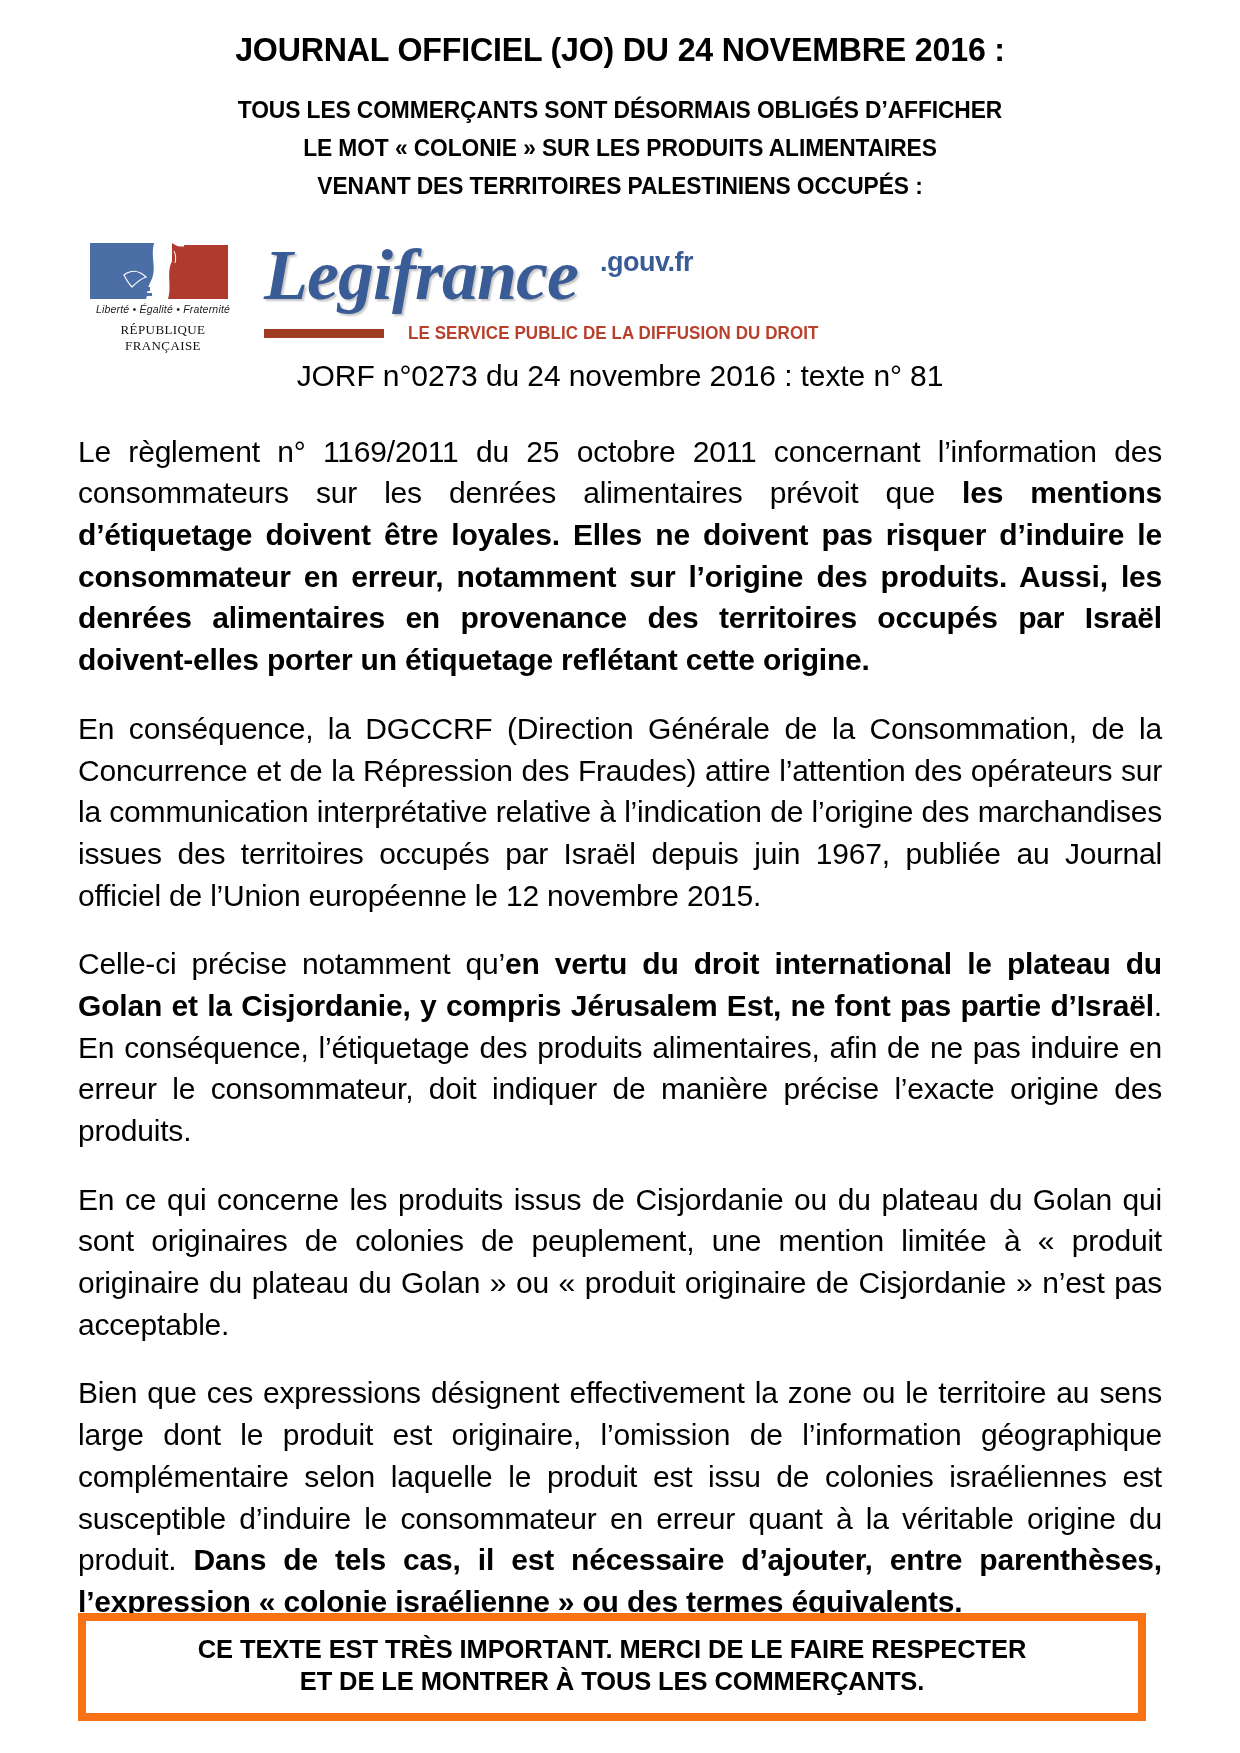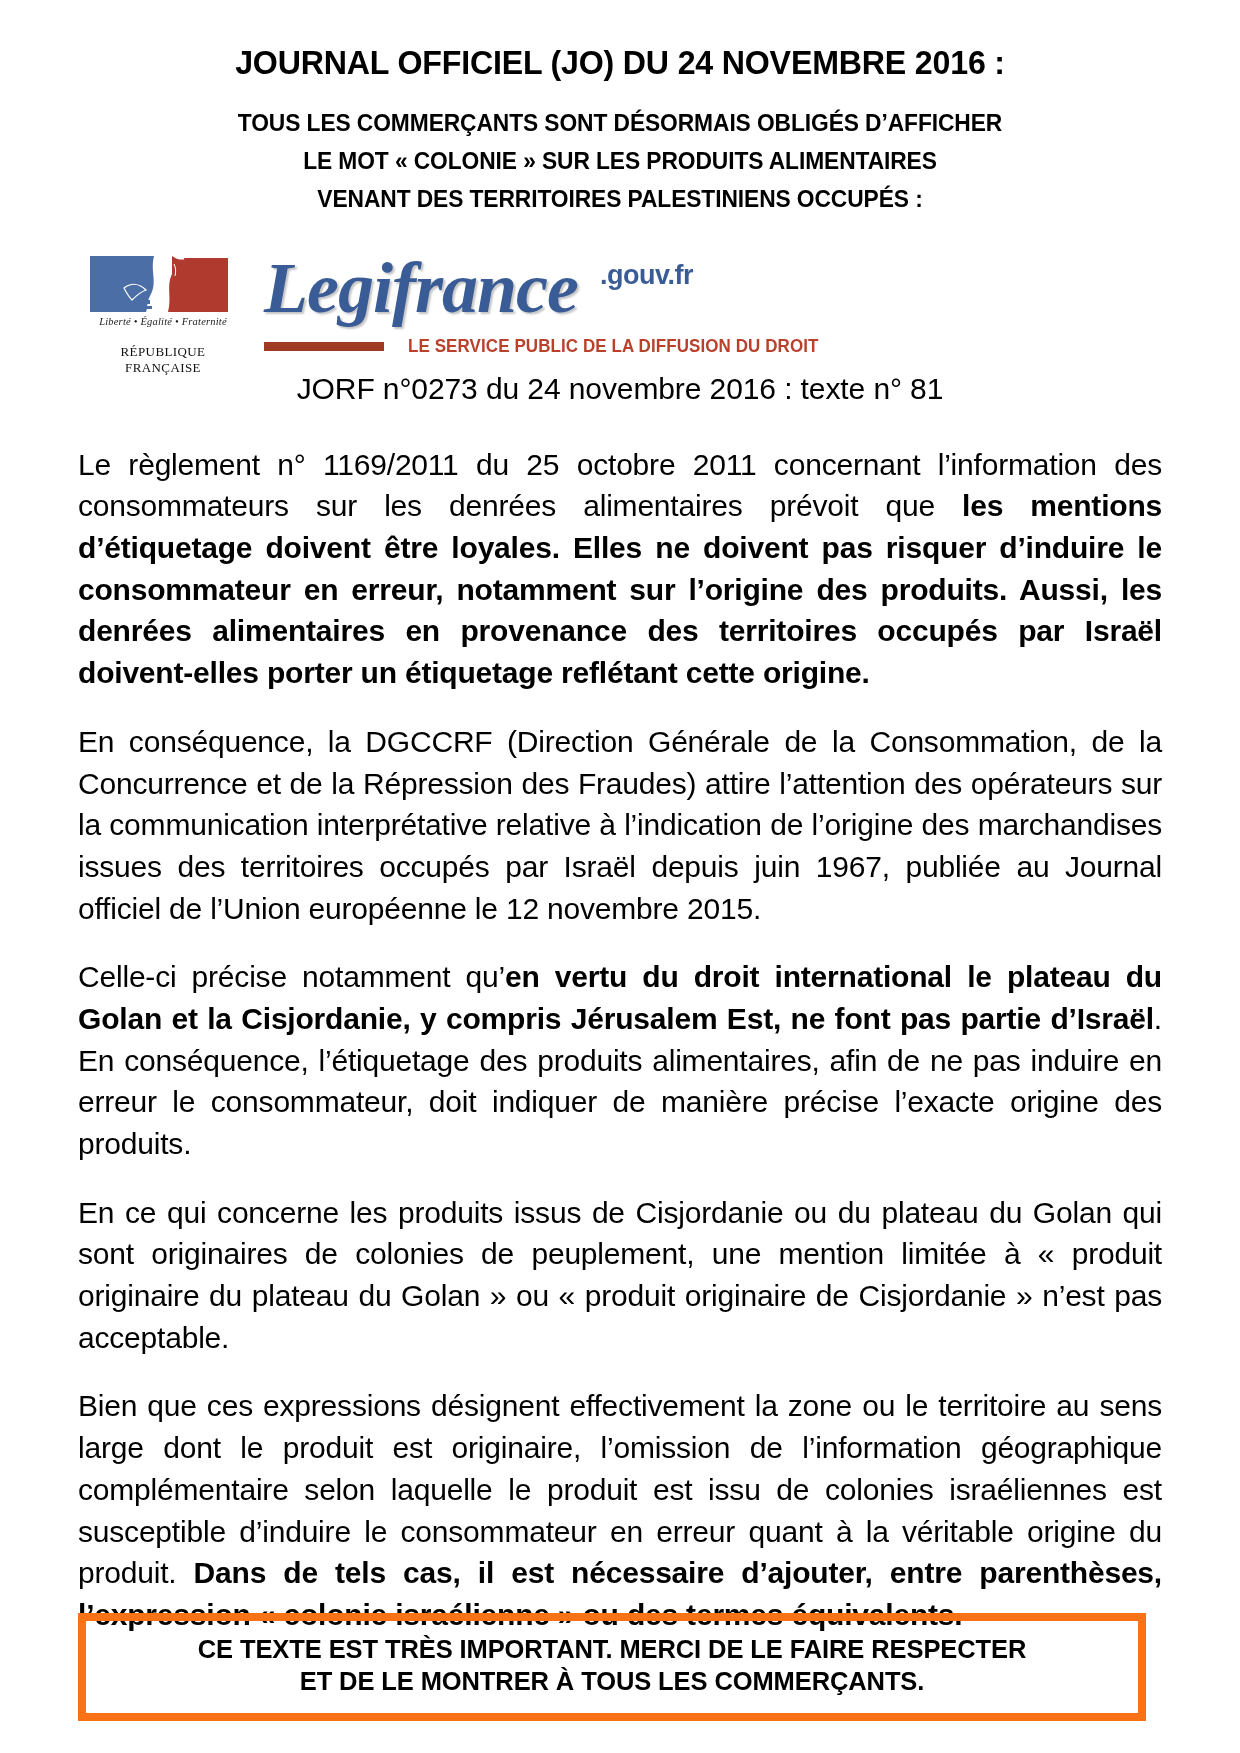--- a/index.html
+++ b/index.html
@@ -18,21 +18,21 @@
   .page {
     width: 1240px;
     height: 1753px;
     box-sizing: border-box;
     padding: 0 78px;
     position: relative;
   }
 
   
   .headline-block {
-    padding-top: 44px;
+    padding-top: 31px;
     text-align: center;
   }
   .main-headline {
     font-size: 33.5px;
     font-weight: bold;
     letter-spacing: -0.2px;
     line-height: 1.12;
     margin: 0 0 22px 0;
     transform: scaleX(0.96);
   }
@@ -62,36 +62,36 @@
     flex: 0 0 158px;
     padding-top: 8px;
   }
   .marianne-flag {
     position: relative;
     width: 150px;
     height: 62px;
   }
   .marianne-flag svg { display: block; }
   .marianne-devise {
-    font-family: Liberation Serif, serif;
+    font-family: Liberation Sans, sans-serif;
     font-size: 10.5px;
     font-style: italic;
     color: #1a1a1a;
     text-align: center;
     width: 150px;
     margin-top: 2px;
     letter-spacing: 0.2px;
   }
   .marianne-rf {
     font-family: "Liberation Serif", serif;
     font-size: 13px;
     color: #111111;
     text-align: center;
     width: 150px;
-    margin-top: 17px;
+    margin-top: 7px;
     letter-spacing: 0.4px;
   }
   .legifrance {
     flex: 1 1 auto;
     padding-left: 18px;
     position: relative;
     margin-top: 12px;
   }
   .legifrance-wordmark {
     position: relative;

